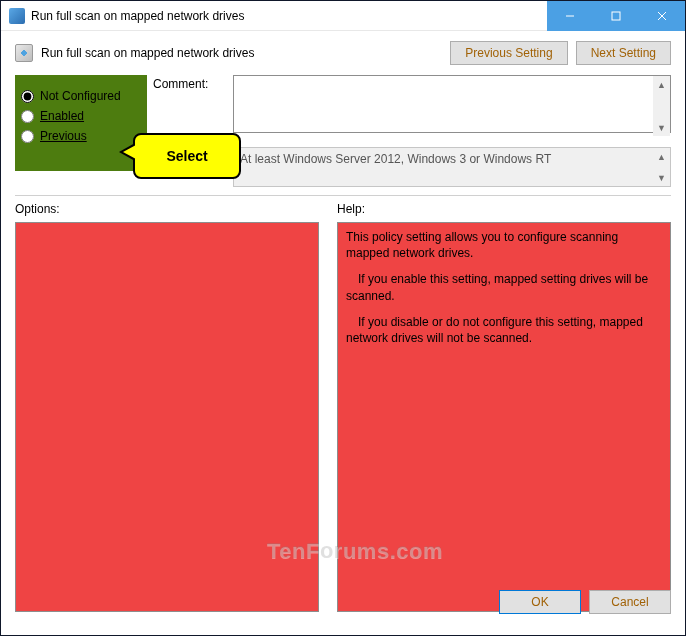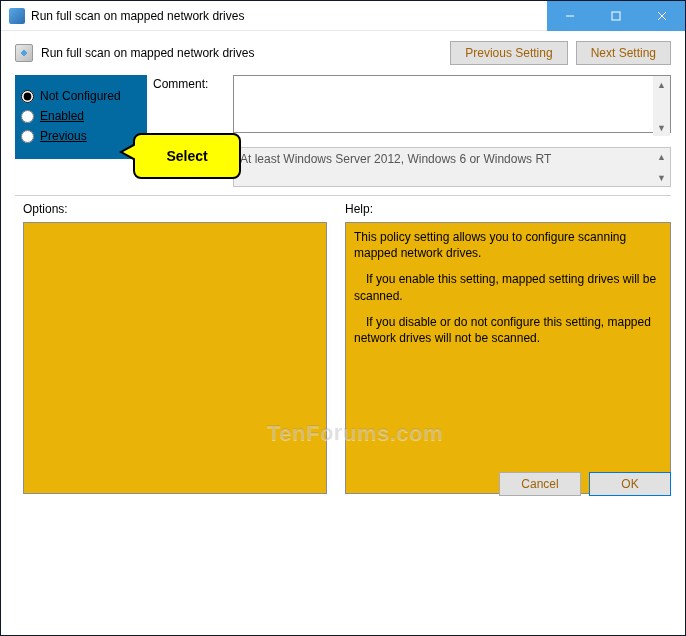--- a/index.html
+++ b/index.html
@@ -14,34 +14,34 @@
   .content { padding: 10px 14px 14px 14px; position: relative; }
   .row1 { display: flex; align-items: center; justify-content: space-between; margin-bottom: 10px; }
   .row1-left { display: flex; align-items: center; gap: 8px; }
   .policy-icon { width: 18px; height: 18px; background: linear-gradient(135deg,#e8e8e8,#bdbdbd); border: 1px solid #9a9a9a; border-radius: 2px; position: relative; }
   .policy-icon::after { content: ""; position: absolute; left: 3px; top: 3px; width: 10px; height: 10px; background: radial-gradient(circle,#4fa3e0 40%,transparent 41%); }
   .policy-title { font-size: 12px; color: #000; }
   .navbtns { display: flex; gap: 8px; }
   button.std { height: 24px; min-width: 82px; padding: 0 14px; font-size: 12px; background: #e1e1e1; border: 1px solid #adadad; color: #a16207; cursor: default; }
   button.std.primary { border: 1px solid #0078d7; background: #e1e1e1; }
   .midgrid { display: grid; grid-template-columns: 132px 74px 1fr; column-gap: 6px; row-gap: 10px; align-items: start; }
-  .radios { background: #0369a1; padding: 8px 6px 10px 6px; width: 132px; position: relative; }
+  .radios { background: #4d7c0f; padding: 8px 6px 22px 6px; width: 132px; position: relative; }
   .radio { display: flex; align-items: center; gap: 6px; font-size: 12px; margin: 6px 0; cursor: default; }
   .radio input { accent-color: #000; margin: 0; }
   .radio.underlined span { text-decoration: underline; text-align: right; }
   .label { font-size: 12px; color: #000; padding-top: 2px; }
   .textbox { border: 1px solid #8d8d8d; background: #fff; width: 100%; height: 58px; font-size: 12px; padding: 4px 20px 4px 4px; resize: none; position: relative; }
   .textbox-wrap { position: relative; }
   .sb { position: absolute; right: 1px; top: 1px; bottom: 1px; width: 17px; background: #f0f0f0; display: flex; flex-direction: column; justify-content: space-between; }
   .sb .arrow { height: 17px; display: flex; align-items: center; justify-content: center; color: #6f6f6f; font-size: 9px; cursor: default; }
   .supported { border: 1px solid #c6c6c6; background: #f0f0f0; color: #555; font-size: 12px; padding: 4px 20px 4px 6px; min-height: 40px; position: relative; }
   .hr { border: 0; border-top: 1px solid #d0d0d0; margin: 8px 0 6px 0; }
   .panes { display: flex; gap: 18px; }
   .pane-label { font-size: 12px; margin-bottom: 6px; }
-  .pane { border: 1px solid #8d8d8d; background: #eab308; height: 272px; font-size: 12px; padding: 6px 8px; overflow: hidden; }
+  .pane { border: 1px solid #8d8d8d; background: #ef4444; height: 390px; font-size: 12px; padding: 6px 8px; overflow: hidden; }
   .pane.options { width: 304px; }
   .pane.help { flex: 1; line-height: 1.35; }
   .help p { margin: 0 0 10px 0; }
   .help .indent { text-indent: 12px; }
   .bottombar { position: absolute; right: 14px; bottom: 12px; display: flex; gap: 8px; }
   .callout { position: absolute; left: 118px; top: 58px; width: 108px; height: 46px; background: #ffff00; border: 2px solid #000; border-radius: 8px; display: flex; align-items: center; justify-content: center; font-weight: 700; font-size: 14px; z-index: 5; }
   .callout::before { content: ""; position: absolute; left: -16px; top: 8px; width: 0; height: 0; border-top: 9px solid transparent; border-bottom: 9px solid transparent; border-right: 16px solid #000; }
   .callout::after { content: ""; position: absolute; left: -12px; top: 10px; width: 0; height: 0; border-top: 7px solid transparent; border-bottom: 7px solid transparent; border-right: 13px solid #ffff00; }
   .watermark { position: absolute; left: 0; right: 0; bottom: 62px; text-align: center; font-size: 22px; font-weight: 600; color: rgba(130,130,130,0.25); letter-spacing: 0.5px; pointer-events: none; text-shadow: 0 1px 0 rgba(255,255,255,0.4); padding-left: 24px; }
 </style>
@@ -109,47 +109,47 @@
         <textarea class="textbox" style=""></textarea>
         <div class="sb">
           <div class="arrow">▲</div>
           <div class="arrow">▼</div>
         </div>
       </div>
 
       <div class="label" style="align-self:start;">Supported on:</div>
       <div style="position:relative;">
         <div class="supported">
-          <span>At least Windows Server 2012, Windows 6 or Windows RT</span>
+          <span>At least Windows Server 2012, Windows 3 or Windows RT</span>
         </div>
         <div class="sb">
           <div class="arrow">▲</div>
           <div class="arrow">▼</div>
         </div>
       </div>
     </div>
 
     <hr class="hr">
 
     <div class="panes">
-      <div style="display:flex;flex-direction:column;margin-left:8px;">
+      <div style="display:flex;flex-direction:column;">
         <div class="pane-label">Options:</div>
         <div class="pane options"></div>
       </div>
       <div style="display:flex;flex-direction:column;flex:1;">
         <div class="pane-label">Help:</div>
         <div class="pane help">
           <p>This policy setting allows you to configure scanning mapped network drives.</p>
           <p class="indent">If you enable this setting, mapped setting drives will be scanned.</p>
           <p class="indent">If you disable or do not configure this setting, mapped network drives will not be scanned.</p>
         </div>
       </div>
     </div>
 
     <div class="bottombar">
+      <button class="std primary">OK</button>
       <button class="std">Cancel</button>
-      <button class="std primary">OK</button>
     </div>
 
     <div class="watermark">TenForums.com</div>
 
   </div>
 </div>
 
 </body></html>

